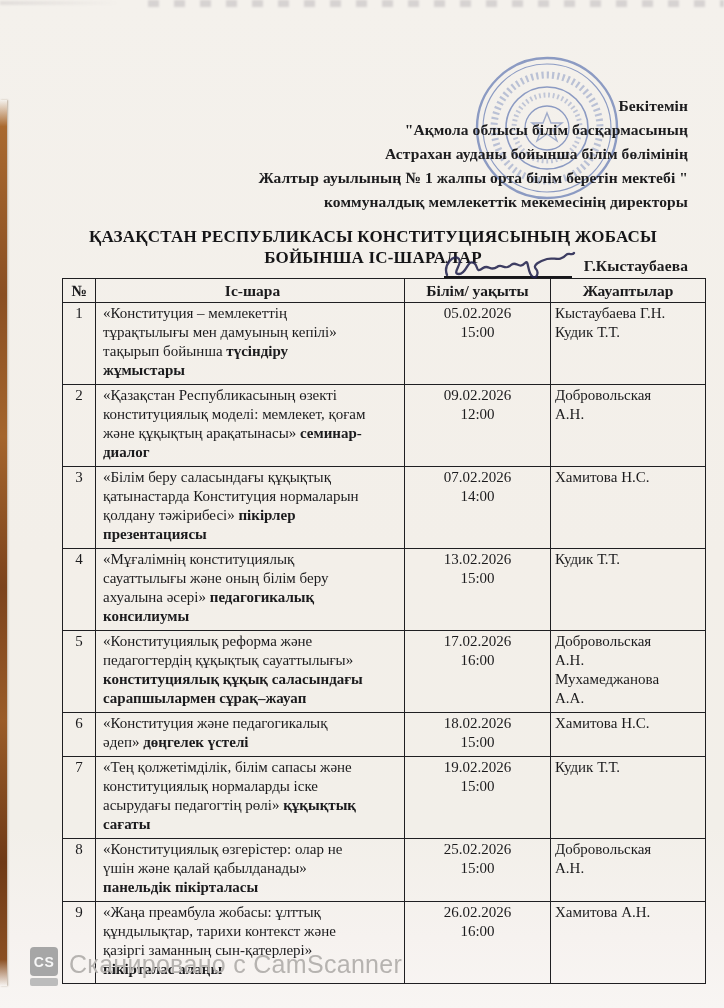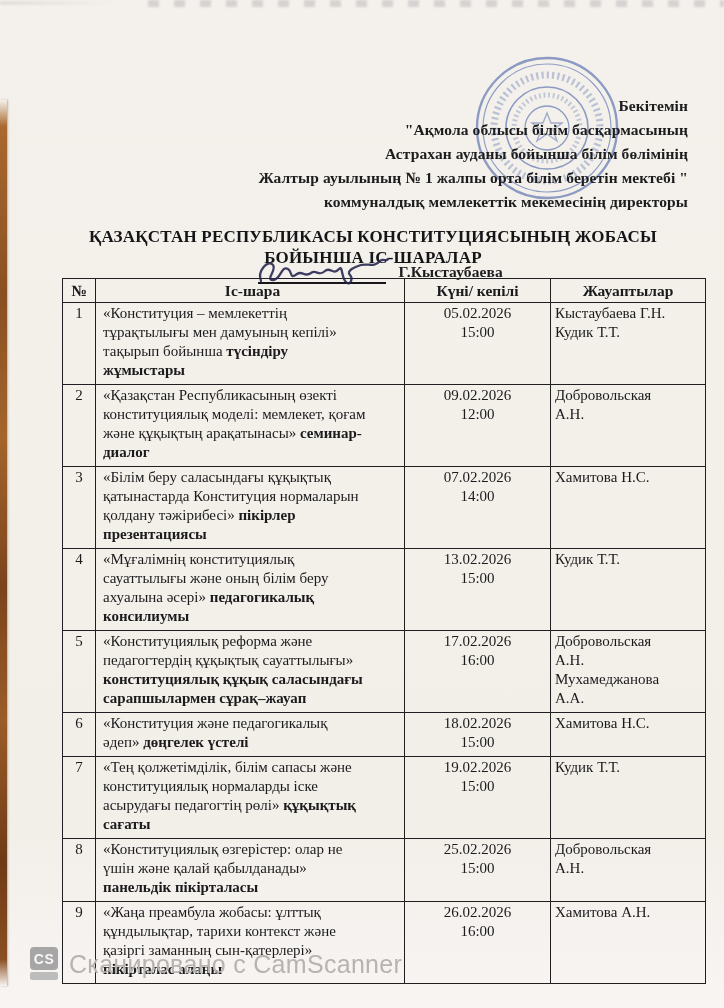--- a/index.html
+++ b/index.html
@@ -30,21 +30,21 @@
       rgba(169,105,47,0) 0%, #a9692f 3%, #8a4f22 22%, #a4652c 38%,
       #7c431c 55%, #9a5c28 70%, #6f3a16 86%, #8a4f22 97%, rgba(138,79,34,0) 100%);
     box-shadow:1px 0 2px rgba(90,55,20,.35);
   }
   
   .approval{
     position:absolute;top:70px;right:36px;text-align:right;
     font-weight:bold;font-size:15.5px;line-height:24px;color:#1c1c1e;
     letter-spacing:.1px;white-space:pre-line;z-index:2;
   }
-  .sig-row{display:flex;align-items:flex-end;margin-top:20px;height:26px;}
+  .sig-row{display:flex;justify-content:flex-end;align-items:flex-end;margin-top:14px;height:26px;}
   .sig-line{
     position:relative;display:inline-block;width:128px;height:24px;
     border-bottom:2px solid #17171a;margin-right:12px;
   }
   .sig-line svg{position:absolute;left:-4px;bottom:-6px;}
   .signer{font-weight:bold;font-size:15.5px;color:#1c1c1e;}
   
   .stamp{position:absolute;left:472px;top:53px;width:150px;height:150px;z-index:1;
          mix-blend-mode:multiply;opacity:.62;}
   
@@ -65,21 +65,21 @@
   .c-num{width:28px;text-align:center;}
   .c-event{width:299px;padding-left:7px;}
   .c-date{width:141px;text-align:center;}
   .c-resp{width:150px;}
   .evb{font-weight:bold;}
   
   .footer{position:absolute;left:30px;top:947px;display:flex;align-items:flex-start;
           font-family:"Liberation Sans","DejaVu Sans",sans-serif;}
   .cs-logo{display:flex;flex-direction:column;align-items:center;margin-right:11px;}
   .cs-badge{
-    width:28px;height:23px;background:#a6a6a6;border-radius:4px;
+    width:28px;height:29px;background:#a6a6a6;border-radius:4px;
     color:#f7f7f7;font-weight:bold;font-size:14px;display:flex;
     align-items:center;justify-content:center;letter-spacing:.5px;
   }
   .cs-base{width:28px;height:8px;background:#bcbcbc;border-radius:2px;margin-top:2px;}
   .wm-text{font-size:25px;color:#b6b3b0;line-height:34px;letter-spacing:.3px;}
 </style>
 </head>
 <body>
 
 <div class="page">
@@ -117,21 +117,21 @@
   </div>
 
   <div class="doc-title">ҚАЗАҚСТАН РЕСПУБЛИКАСЫ КОНСТИТУЦИЯСЫНЫҢ ЖОБАСЫ
 БОЙЫНША ІС-ШАРАЛАР</div>
 
   <table class="plan">
     <tbody>
         <tr>
       <th class="c-num">№</th>
       <th class="c-event">Іс-шара</th>
-      <th class="c-date">Күні/ кепілі</th>
+      <th class="c-date">Білім/ уақыты</th>
       <th class="c-resp">Жауаптылар</th>
     </tr>
     <tr>
       <td class="c-num">1</td>
       <td class="c-event"><span>«Конституция – мемлекеттің
 тұрақтылығы мен дамуының кепілі»
 тақырып бойынша </span><span class="evb">түсіндіру
 жұмыстары</span></td>
       <td class="c-date">05.02.2026
 15:00</td>

